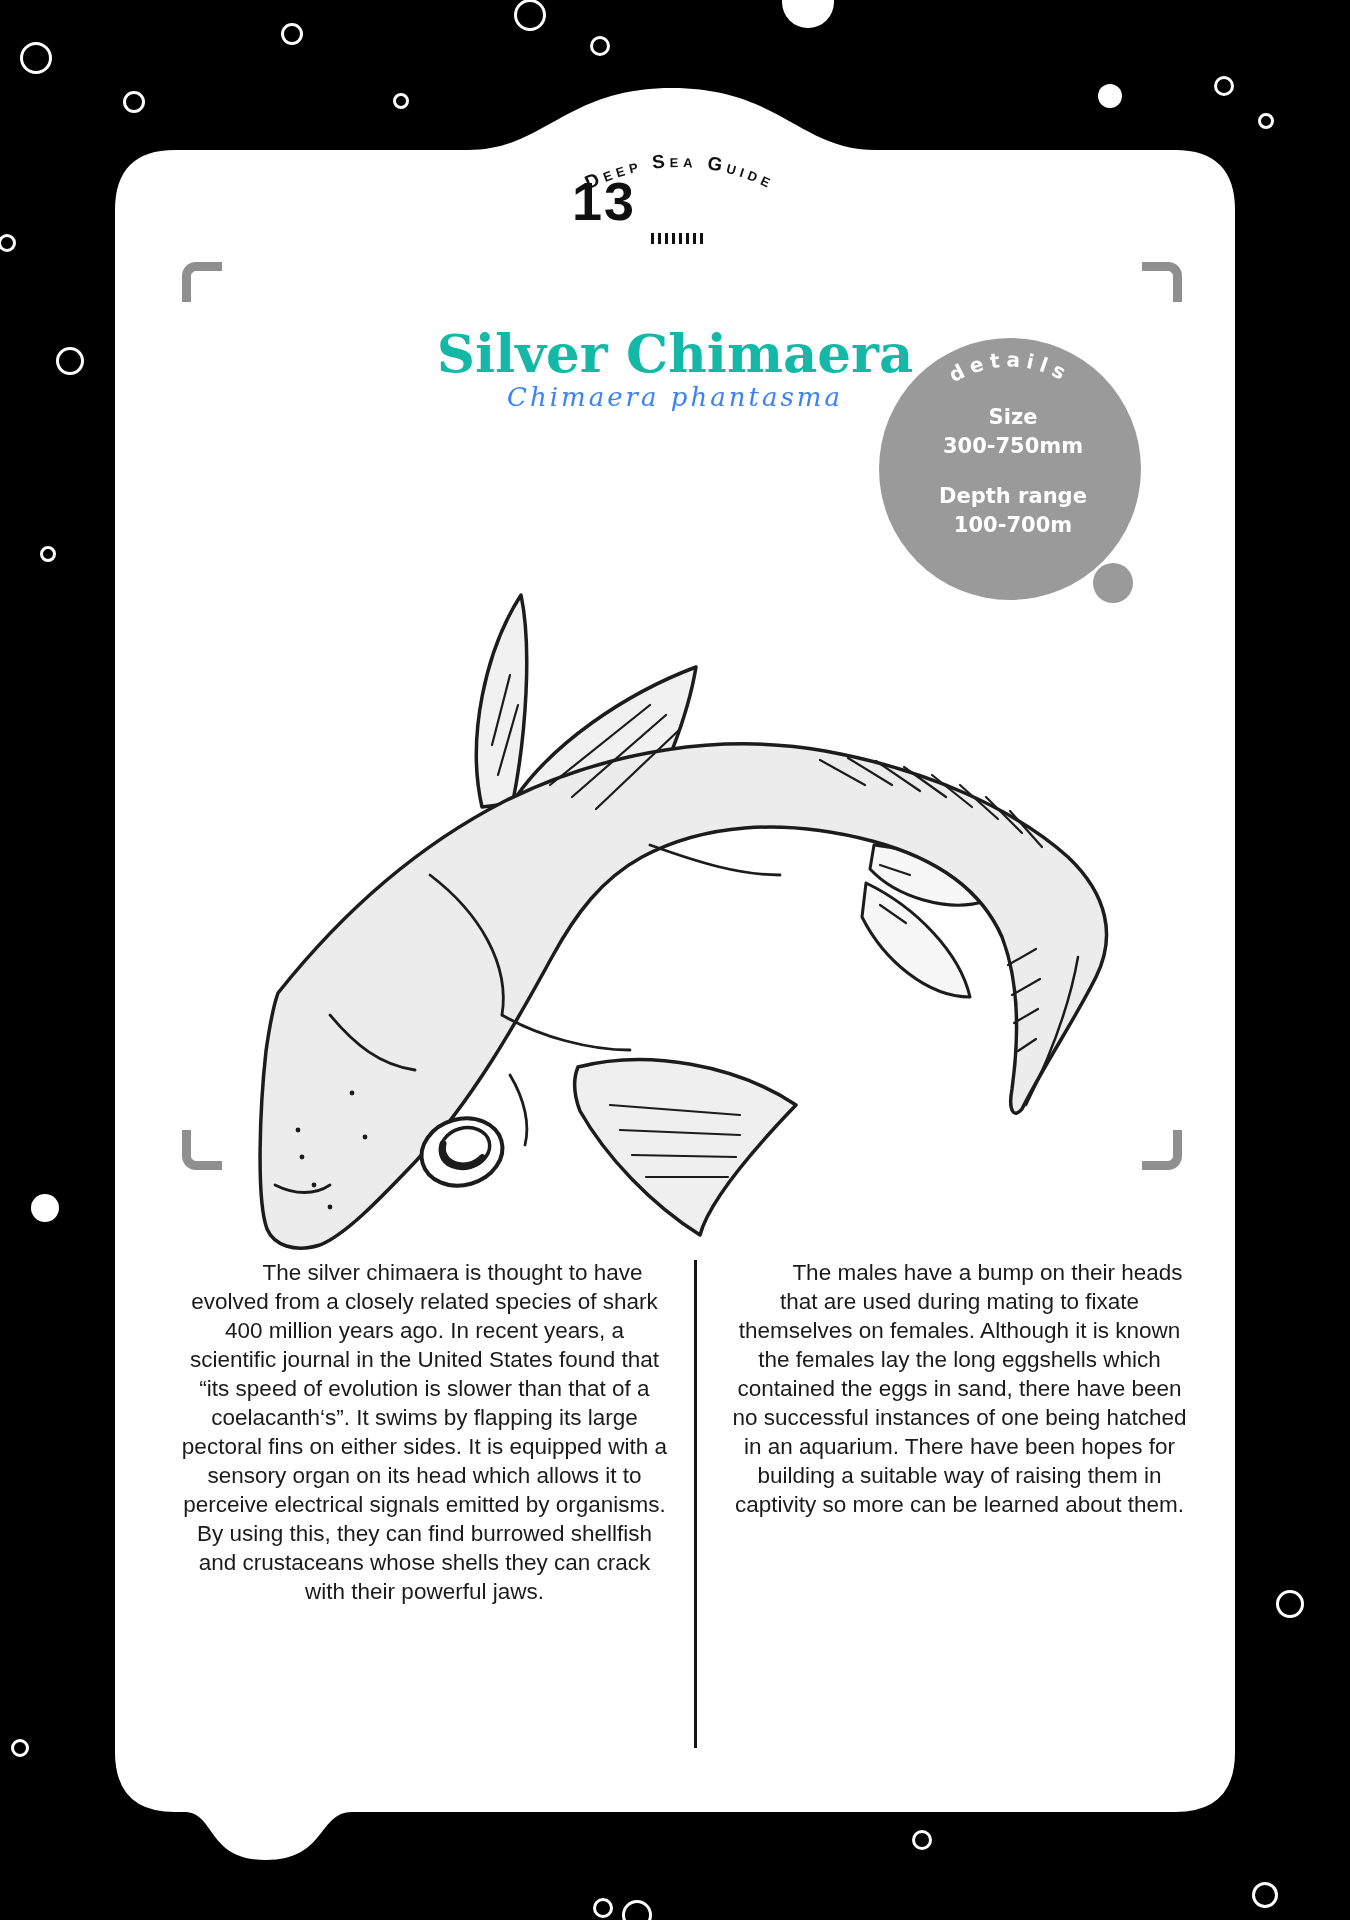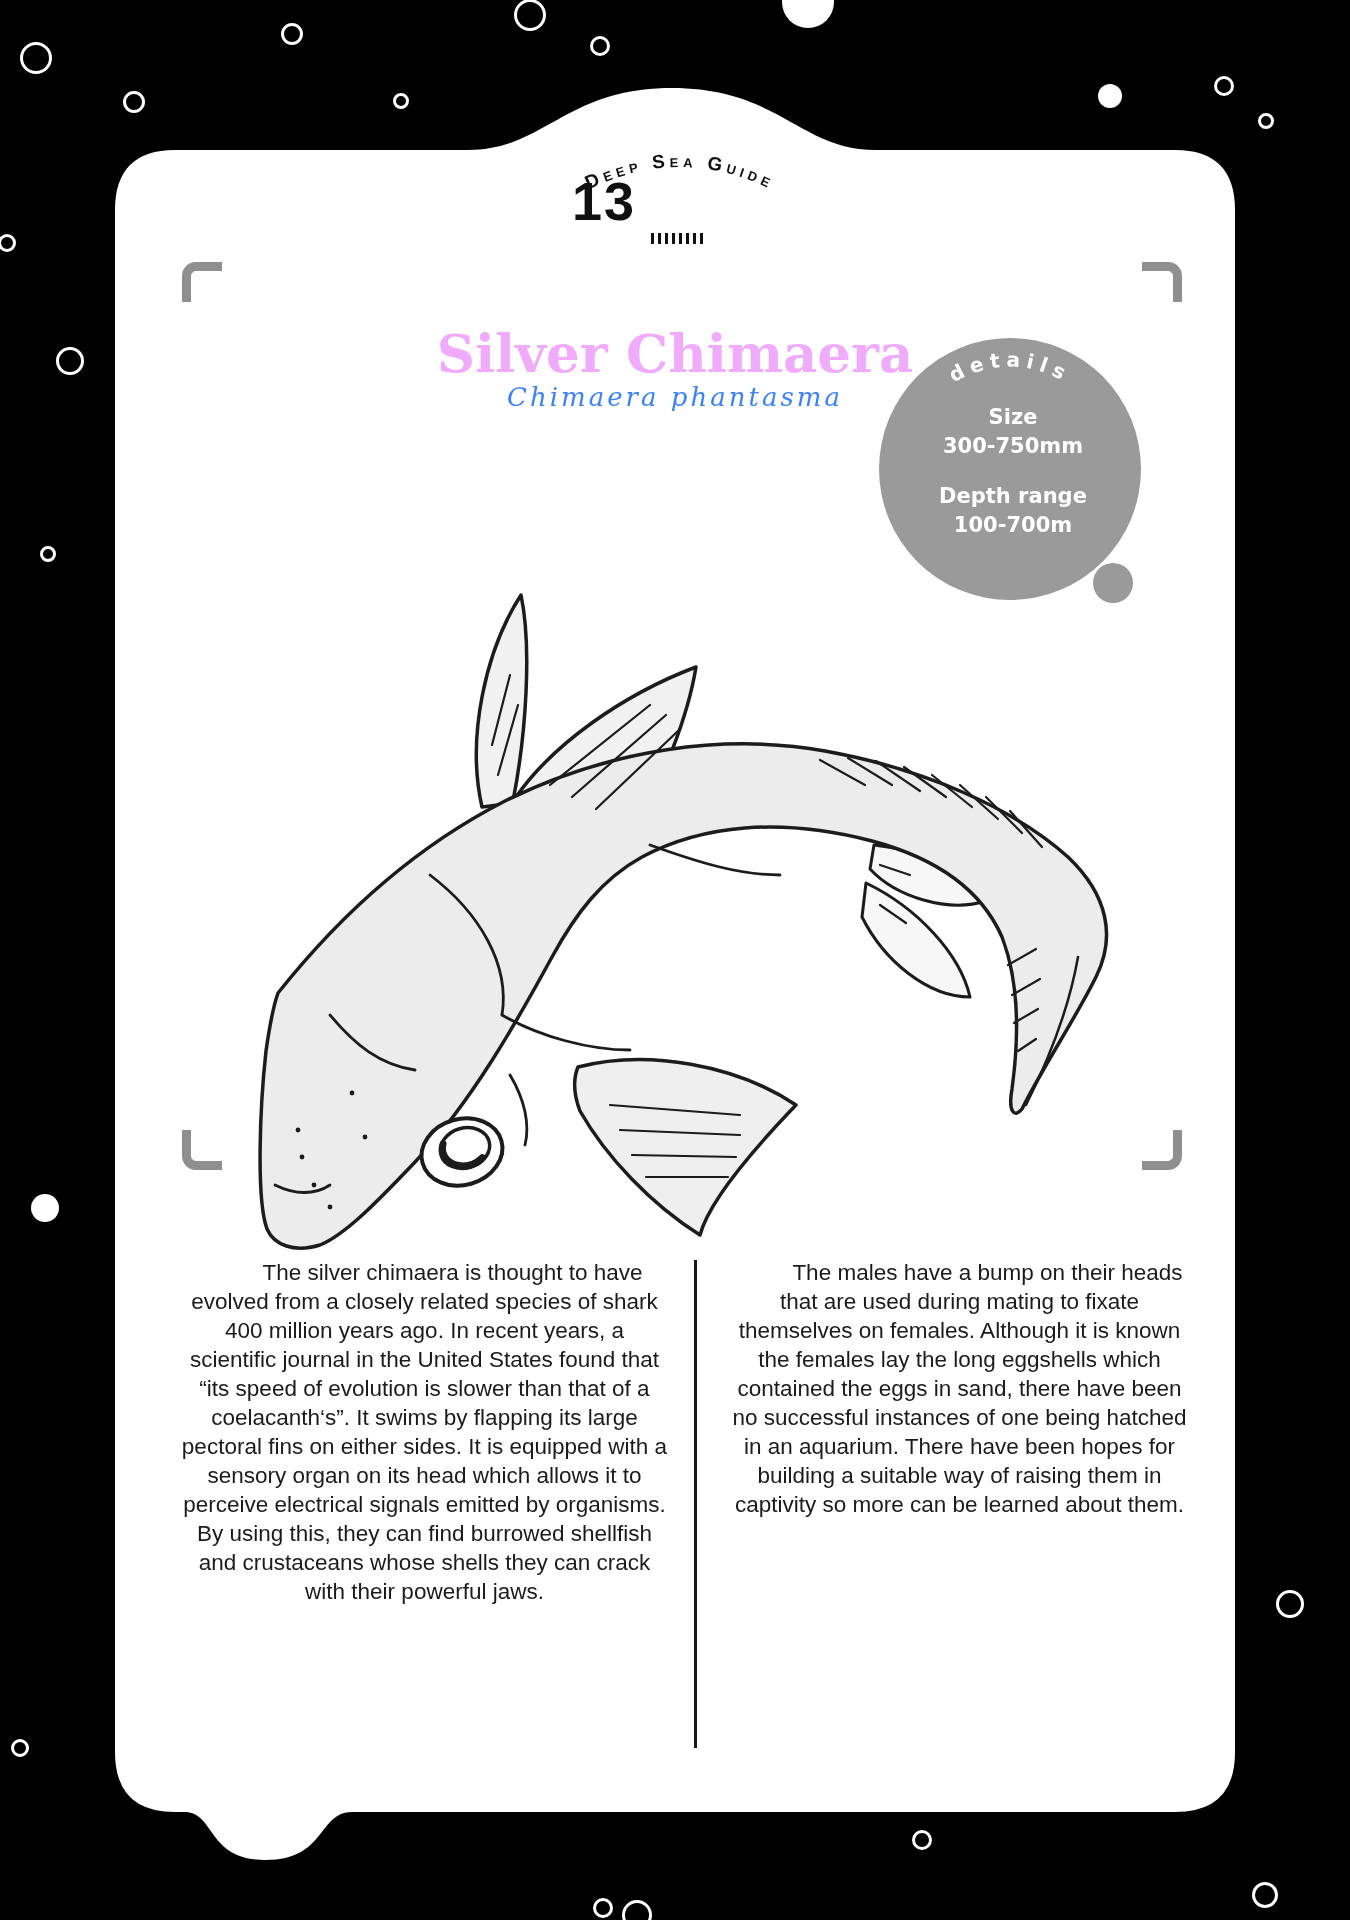--- a/index.html
+++ b/index.html
@@ -19,21 +19,21 @@
   .ticks{position:absolute;left:651px;top:233px;display:flex;gap:4px;}
   .tick{width:3px;height:11px;background:#101010;}
   
   .bracket{position:absolute;width:40px;height:40px;box-sizing:border-box;}
   .bracket.tl{left:182px;top:262px;border-left:9px solid #8f8f8f;border-top:9px solid #8f8f8f;border-top-left-radius:14px;}
   .bracket.tr{left:1142px;top:262px;border-right:9px solid #8f8f8f;border-top:9px solid #8f8f8f;border-top-right-radius:14px;}
   .bracket.bl{left:182px;top:1130px;border-left:9px solid #8f8f8f;border-bottom:9px solid #8f8f8f;border-bottom-left-radius:14px;}
   .bracket.br{left:1142px;top:1130px;border-right:9px solid #8f8f8f;border-bottom:9px solid #8f8f8f;border-bottom-right-radius:14px;}
   
   .title{position:absolute;left:175px;top:286px;width:1000px;text-align:center;
-         font-family:"DejaVu Serif",serif;font-weight:bold;font-size:53px;color:#f0abfc;}
+         font-family:"DejaVu Serif",serif;font-weight:bold;font-size:53px;color:#14b8a6;}
   .subtitle{position:absolute;left:175px;top:382px;width:1000px;text-align:center;
             font-family:"DejaVu Serif",serif;font-style:italic;font-size:26px;
             letter-spacing:3px;color:#3b82f6;}
   
   .badge-svg{position:absolute;left:870px;top:325px;width:290px;height:290px;}
   .badge-svg text{font-family:"DejaVu Sans",sans-serif;font-weight:bold;fill:#fff;}
   .badge-arc-text{font-size:20px;letter-spacing:6px;}
   .badge-line{font-size:21px;}
   
   .fish-svg{position:absolute;left:180px;top:545px;width:980px;height:740px;}

